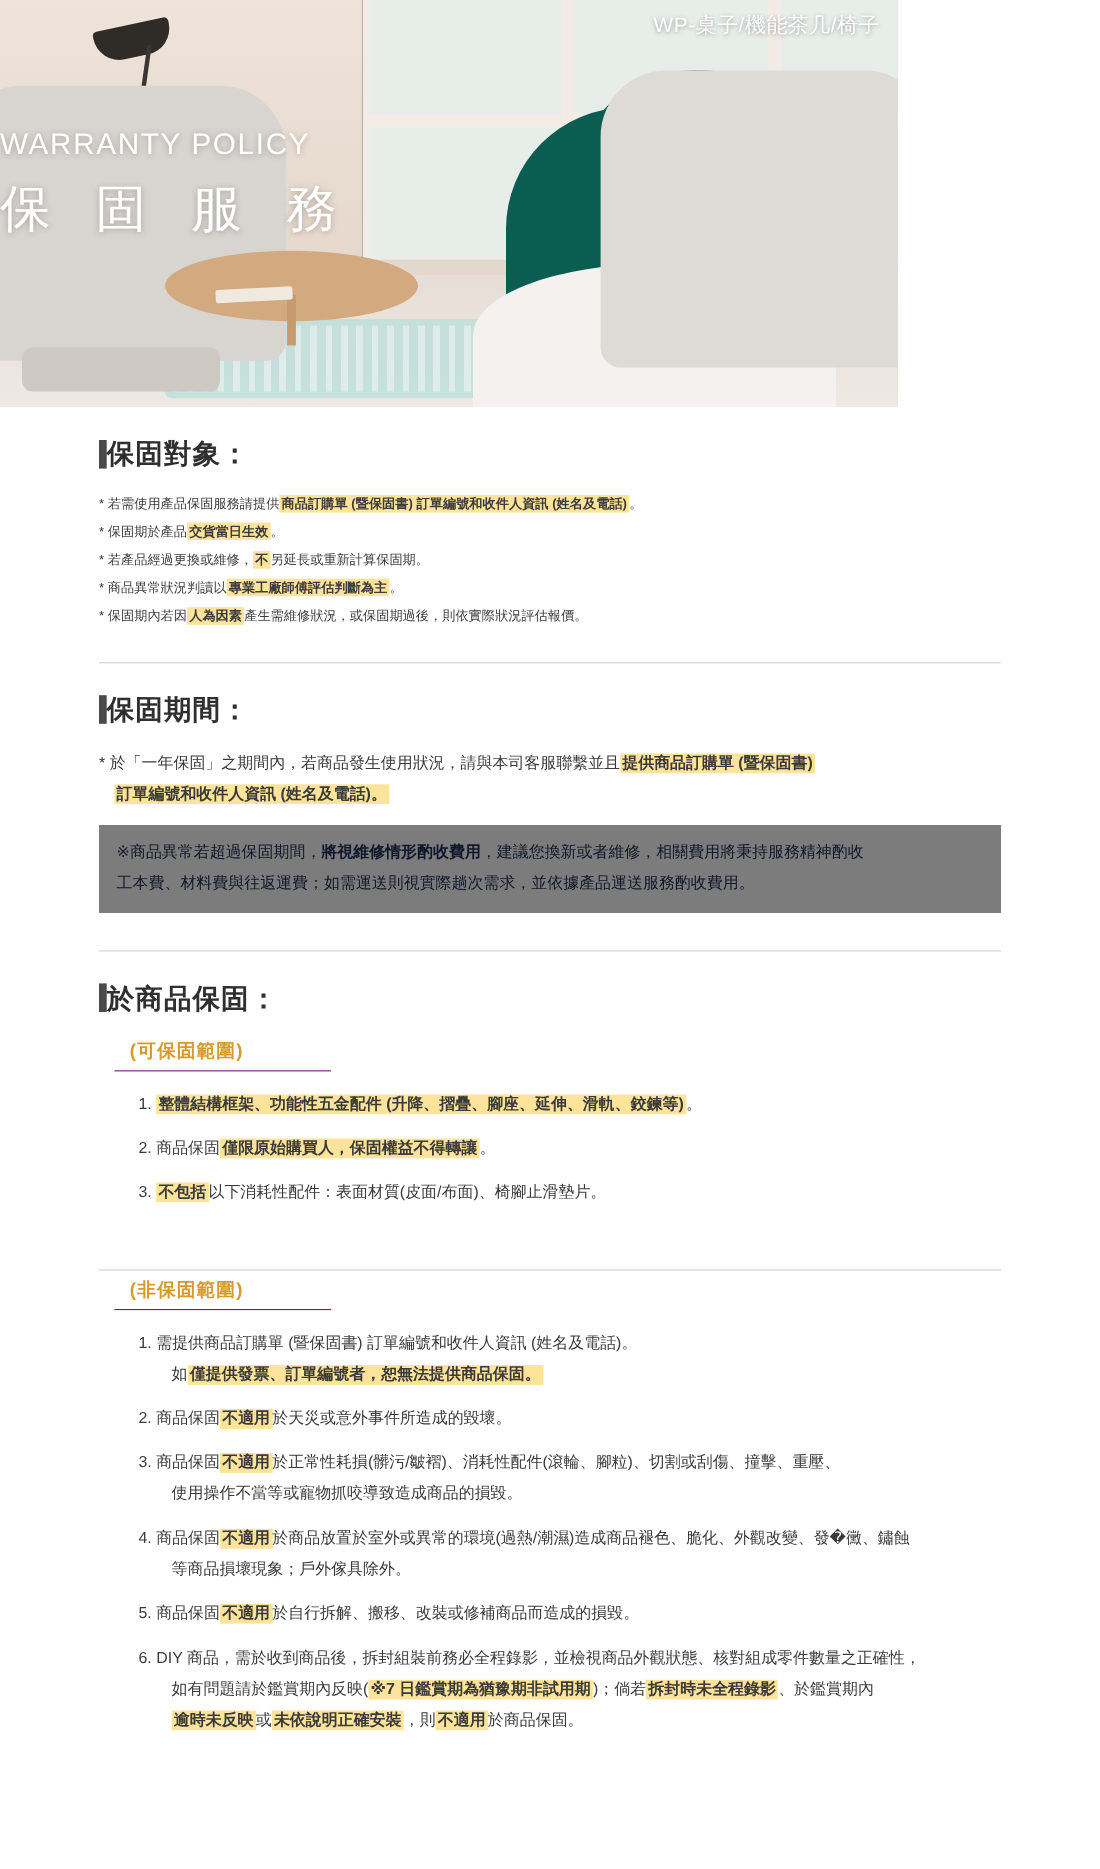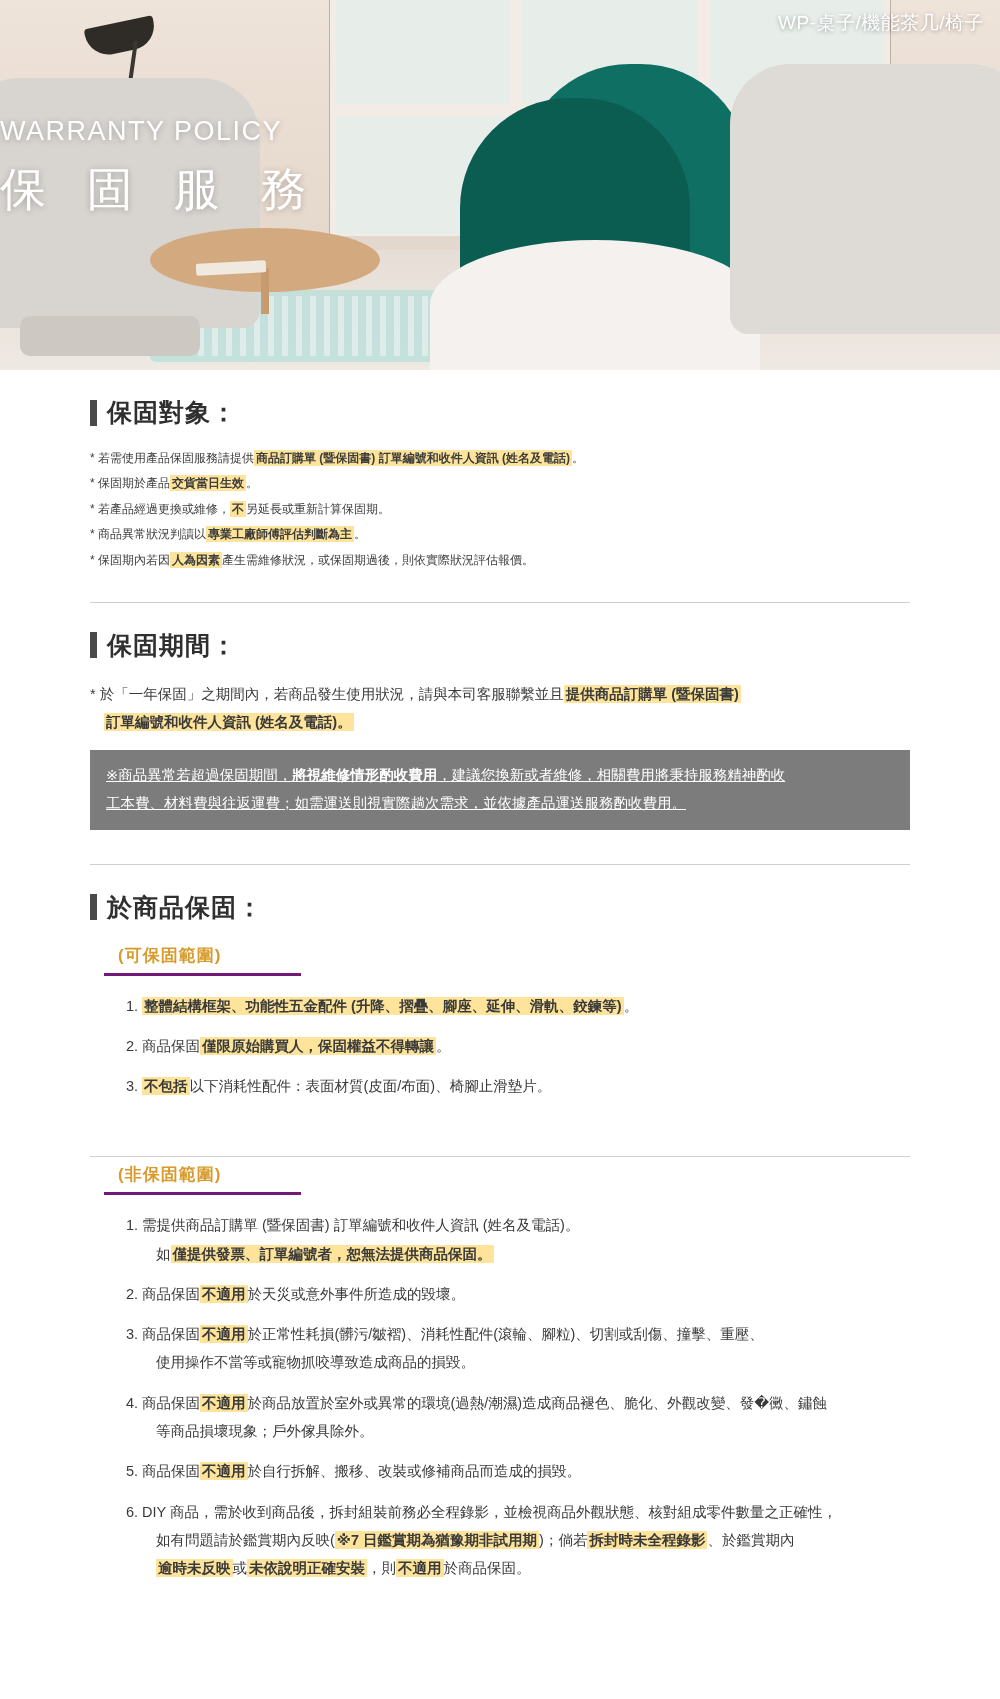--- a/index.html
+++ b/index.html
@@ -7,21 +7,21 @@
   body {
     width:1000px;
     font-family: "Liberation Sans", "DejaVu Sans", sans-serif;
     color:#3a3a3a;
     background:#ffffff;
   }
 
   
   .hero {
     position:relative;
-    width:1000px;
+    width:816px;
     height:370px;
     overflow:hidden;
     background:#d9cec4;
   }
   
   .hero .wall {
     position:absolute; inset:0;
     background:
       linear-gradient(180deg,#efe4da 0%, #e8dbd0 45%, #e0d2c6 100%);
   }
@@ -103,46 +103,46 @@
     color:#ffffff; font-size:19px; letter-spacing:.5px;
     text-shadow:0 1px 4px rgba(0,0,0,.35);
   }
 
   
   .content { padding:0 0 40px 0; }
   .section { padding:26px 90px 10px 90px; }
   .hr { height:1px; background:#cfcfcf; margin:18px 90px 0 90px; }
 
   .sec-head {
-    display:flex; align-items:center; gap:10px;
+    display:flex; align-items:center; 
     font-size:25px; font-weight:bold; color:#2f2f2f; margin:0 0 18px 0;
     letter-spacing:1px;
   }
   .sec-head .bar {
     width:7px; height:26px; background:#4a4a4a; display:inline-block;
   }
 
   .line {
     font-size:12px; line-height:1.95; color:#3c3c3c; margin:0 0 2px 0;
   }
   .hl { background:#fde49a; padding:1px 2px; font-weight:bold; }
   .b { font-weight:bold; }
   .indent { padding-left:16px; }
 
   .p-block { font-size:14.5px; line-height:1.95; margin:0 0 14px 0; }
 
   .note {
-    background:#7c7c7c; color:#ffffff; font-size:14.5px; line-height:1.9;
-    padding:12px 16px; margin:14px 0 6px 0;text-decoration:underline;
+    background:#7c7c7c; color:#0f172a; font-size:14.5px; line-height:1.9;
+    padding:12px 16px; margin:14px 0 6px 0;
   }
   .note .b { font-weight:bold; }
 
   .sub-label {
     display:inline-block; font-size:17px; color:#d79a2b; font-weight:bold;
-    border-bottom:3px solid #701a75; padding:0 80px 6px 14px; margin:2px 0 16px 14px;
+    border-bottom:1px solid #701a75; padding:0 80px 6px 14px; margin:2px 0 16px 14px;
     letter-spacing:1px;
   }
 
   ol.list { margin:0 0 4px 0; padding-left:52px; }
   ol.list > li { font-size:14.5px; line-height:1.95; margin-bottom:12px; }
   .sp { height:26px; }
 </style>
 </head>
 <body>
 

